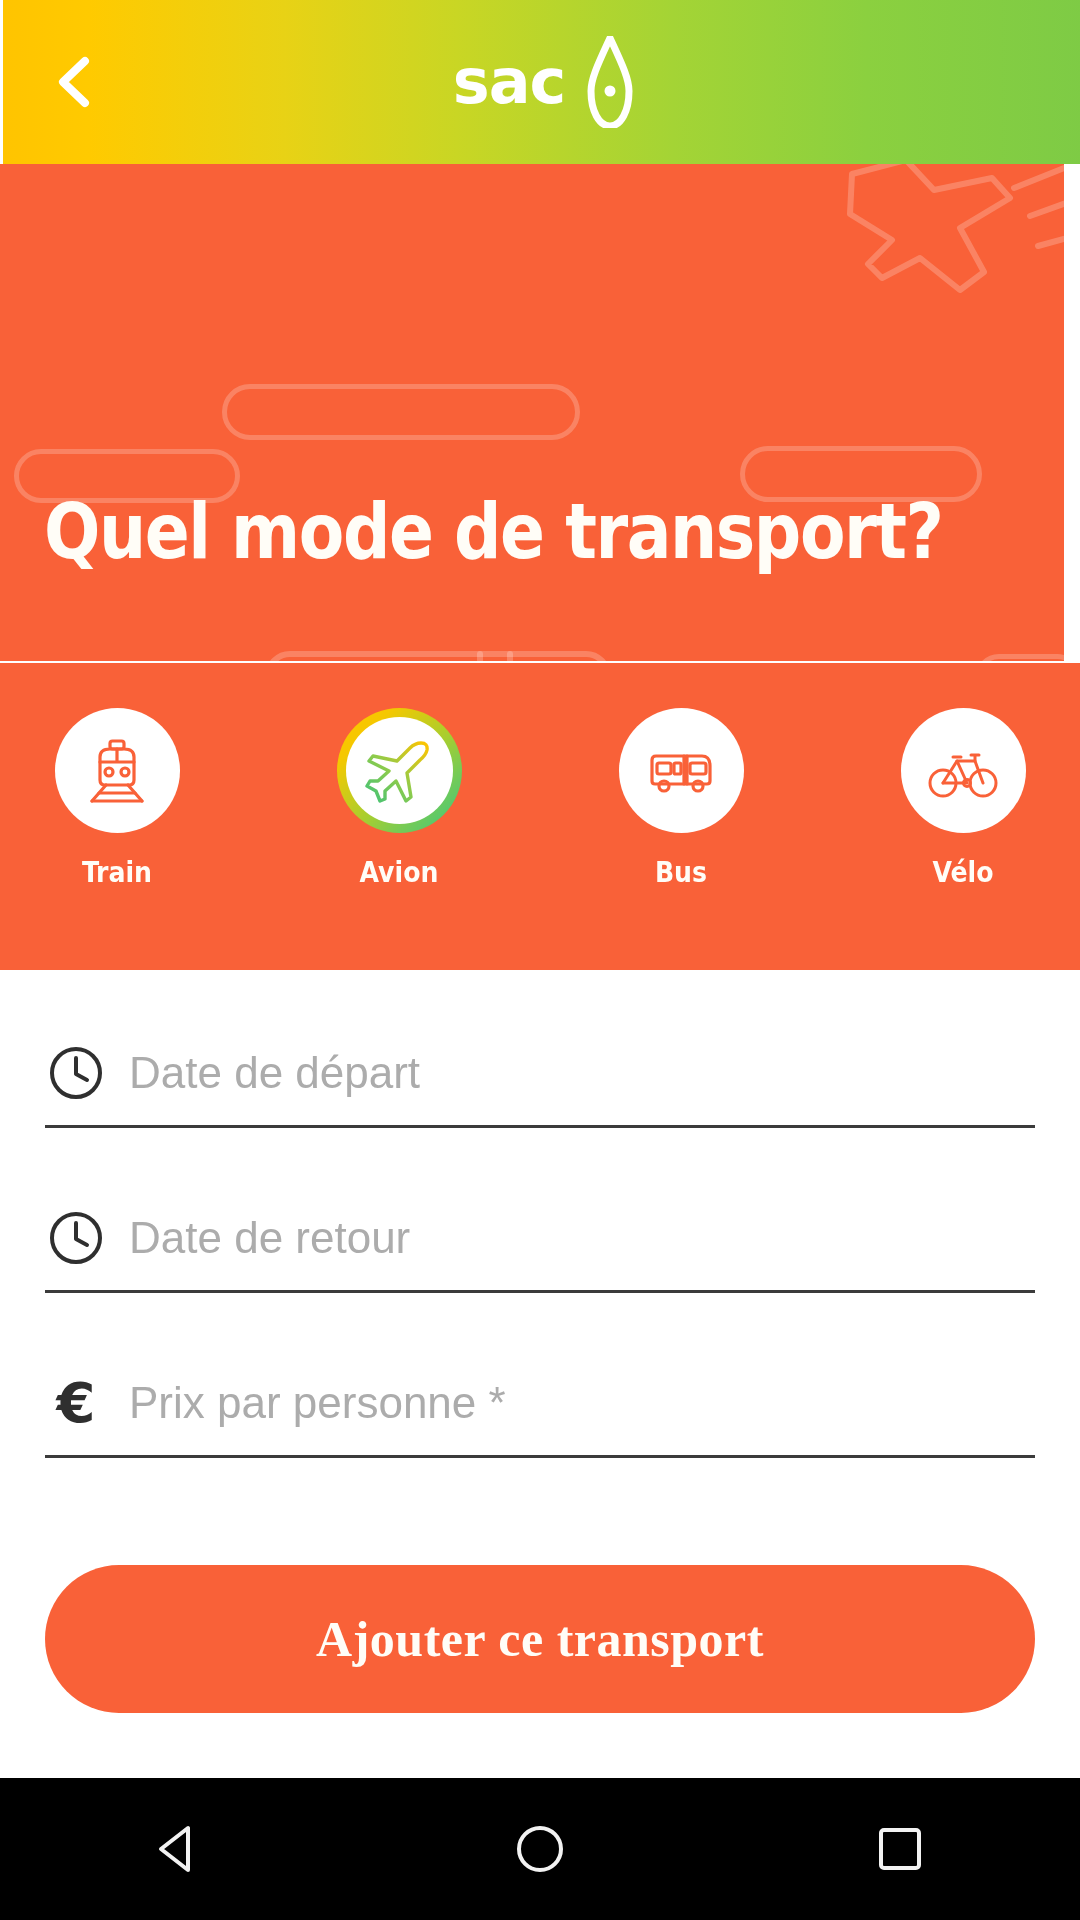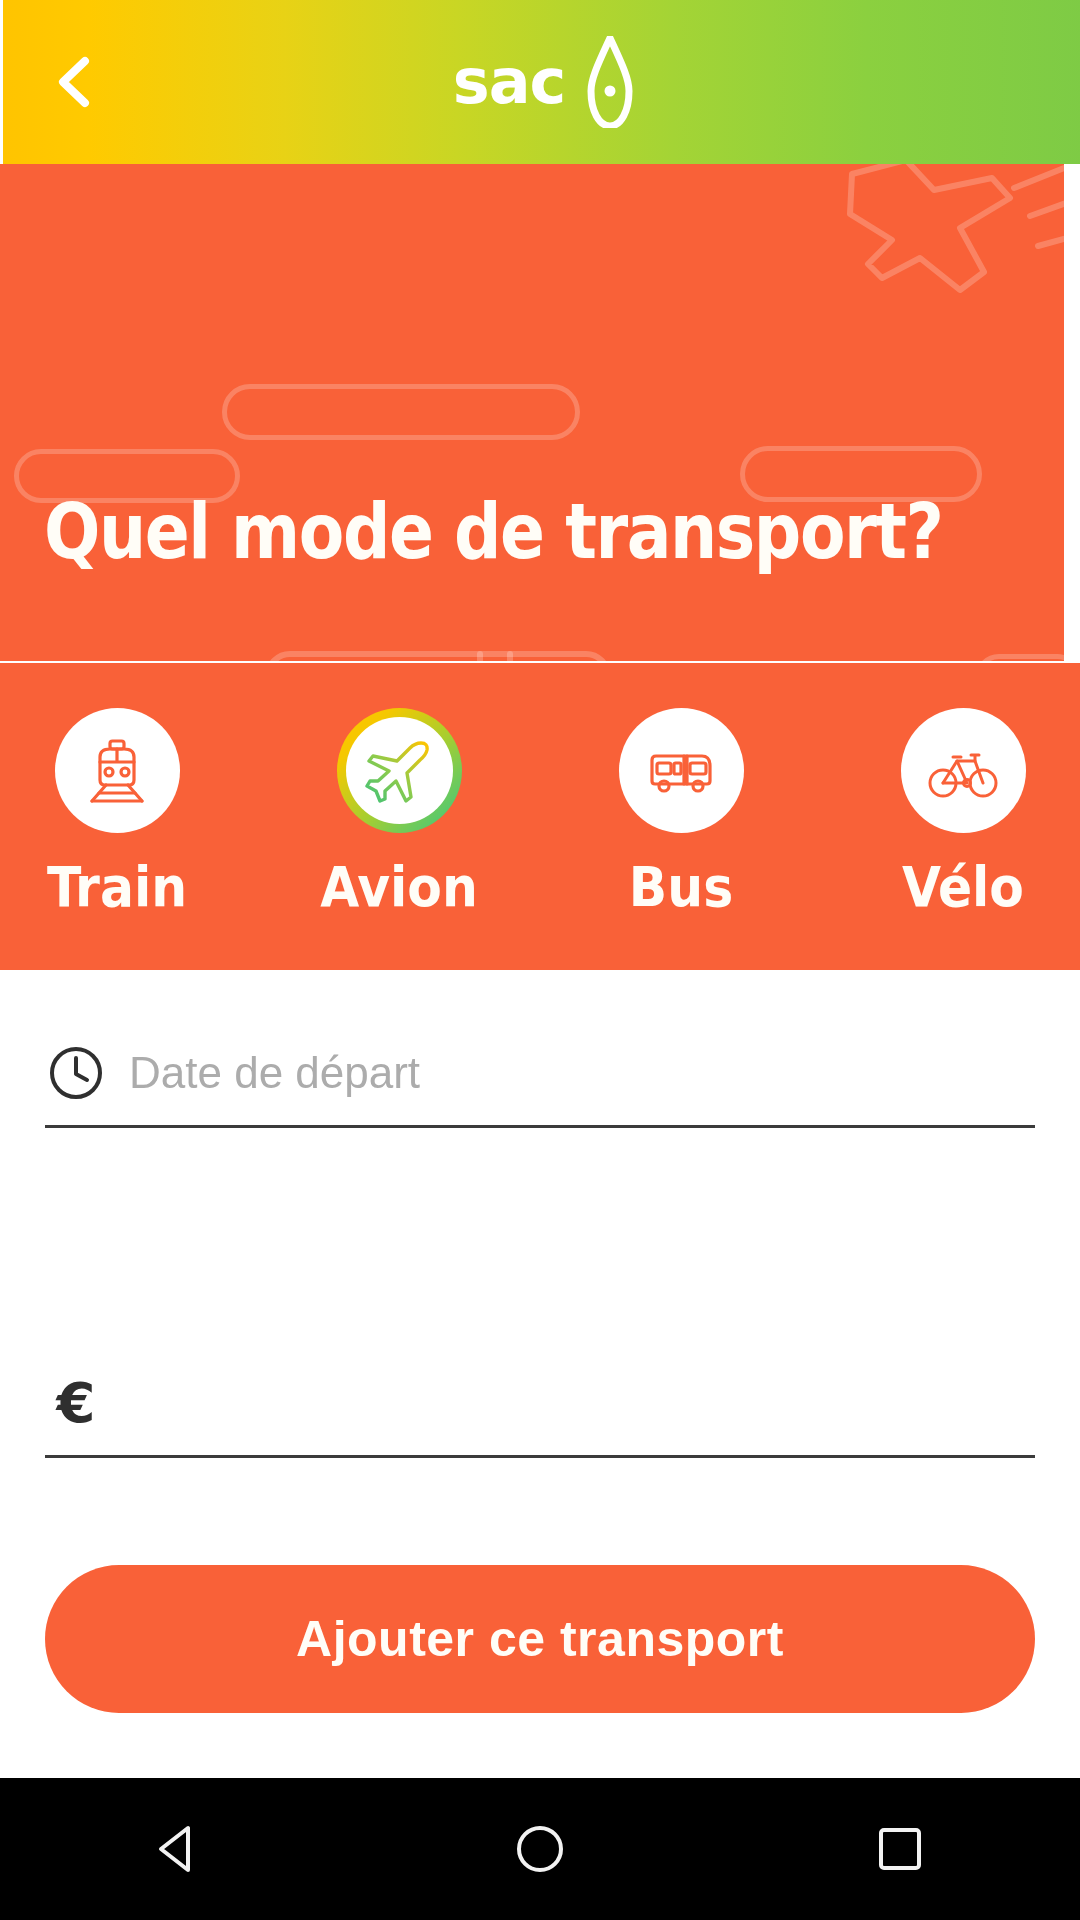--- a/index.html
+++ b/index.html
@@ -64,21 +64,21 @@
   }
   .mode.selected .mode-circle{
     width:125px;height:125px;
     background:
       linear-gradient(#fff,#fff) padding-box,
       linear-gradient(135deg,#FFC400 0%,#F5C800 22%,#A8CE2F 55%,#5BC96A 85%,#4CC77B 100%) border-box;
     border:9px solid transparent;
     box-sizing:border-box;
   }
   .mode-label{
-    margin-top:26px;color:#FFFDF7;font-size:56px;font-weight:700;
+    margin-top:26px;color:#FFFDF7;font-size:28px;font-weight:700;
     font-family:"DejaVu Sans Condensed","Liberation Sans Narrow","Liberation Sans",sans-serif;
     letter-spacing:0px;line-height:1;
   }
 
   
   .form{
     position:absolute;top:970px;left:0;width:933px;height:808px;background:#ffffff;
   }
   .field{
     position:absolute;left:45px;width:990px;height:108px;
@@ -96,21 +96,21 @@
     flex:1 1 auto;border:none;outline:none;background:transparent;
     font-size:44px;color:#3A3A3A;font-family:"Liberation Sans",sans-serif;
     padding:0;height:70px;
   }
   .field-input::placeholder{color:#ACACAC;opacity:1;}
 
   .submit{
     position:absolute;left:45px;top:1565px;width:990px;height:148px;
     background:#F96138;border:none;border-radius:80px;cursor:pointer;
     color:#FFFDF7;font-size:50px;font-weight:700;letter-spacing:0.5px;
-    font-family:Liberation Sans, sans-serif;
+    font-family:Liberation Serif, serif;
     display:flex;align-items:center;justify-content:center;
   }
 
   
   .navbar{
     position:absolute;left:0;bottom:0;width:1080px;height:142px;background:#000000;
     display:flex;align-items:center;justify-content:space-around;
   }
   .nav-btn{
     width:150px;height:142px;display:flex;align-items:center;justify-content:center;cursor:pointer;
@@ -249,25 +249,35 @@
     <div class="field" style="top:50px;">
       <span class="field-icon">
         <svg width="58" height="58" viewBox="0 0 58 58">
           <circle cx="29" cy="29" r="24" fill="none" stroke="#2F2F2F" stroke-width="4"></circle>
           <path d="M29 14 L29 30 L40 36" fill="none" stroke="#2F2F2F" stroke-width="4" stroke-linecap="round" stroke-linejoin="round"></path>
         </svg>
       </span>
       <input class="field-input" type="text" placeholder="Date de départ" value="" style="">
     </div>
 
+    <div class="field" style="top:215px;">
+      <span class="field-icon">
+        <svg width="58" height="58" viewBox="0 0 58 58">
+          <circle cx="29" cy="29" r="24" fill="none" stroke="#2F2F2F" stroke-width="4"></circle>
+          <path d="M29 14 L29 30 L40 36" fill="none" stroke="#2F2F2F" stroke-width="4" stroke-linecap="round" stroke-linejoin="round"></path>
+        </svg>
+      </span>
+      <input class="field-input" type="text" placeholder="Date de retour" value="" style="">
+    </div>
 
     <div class="field" style="top:380px;">
       <span class="field-icon">
         <span class="euro-glyph">€</span>
       </span>
+      <input class="field-input" type="text" placeholder="Prix par personne *" value="" style="">
     </div>
   </div>
 
   <button class="submit">Ajouter ce transport</button>
 
   <div class="navbar">
     <div class="nav-btn">
       <svg width="56" height="56" viewBox="0 0 56 56">
         <polygon points="36,7 36,49 9,28" fill="none" stroke="#F2F2F2" stroke-width="4" stroke-linejoin="round"></polygon>
       </svg>

